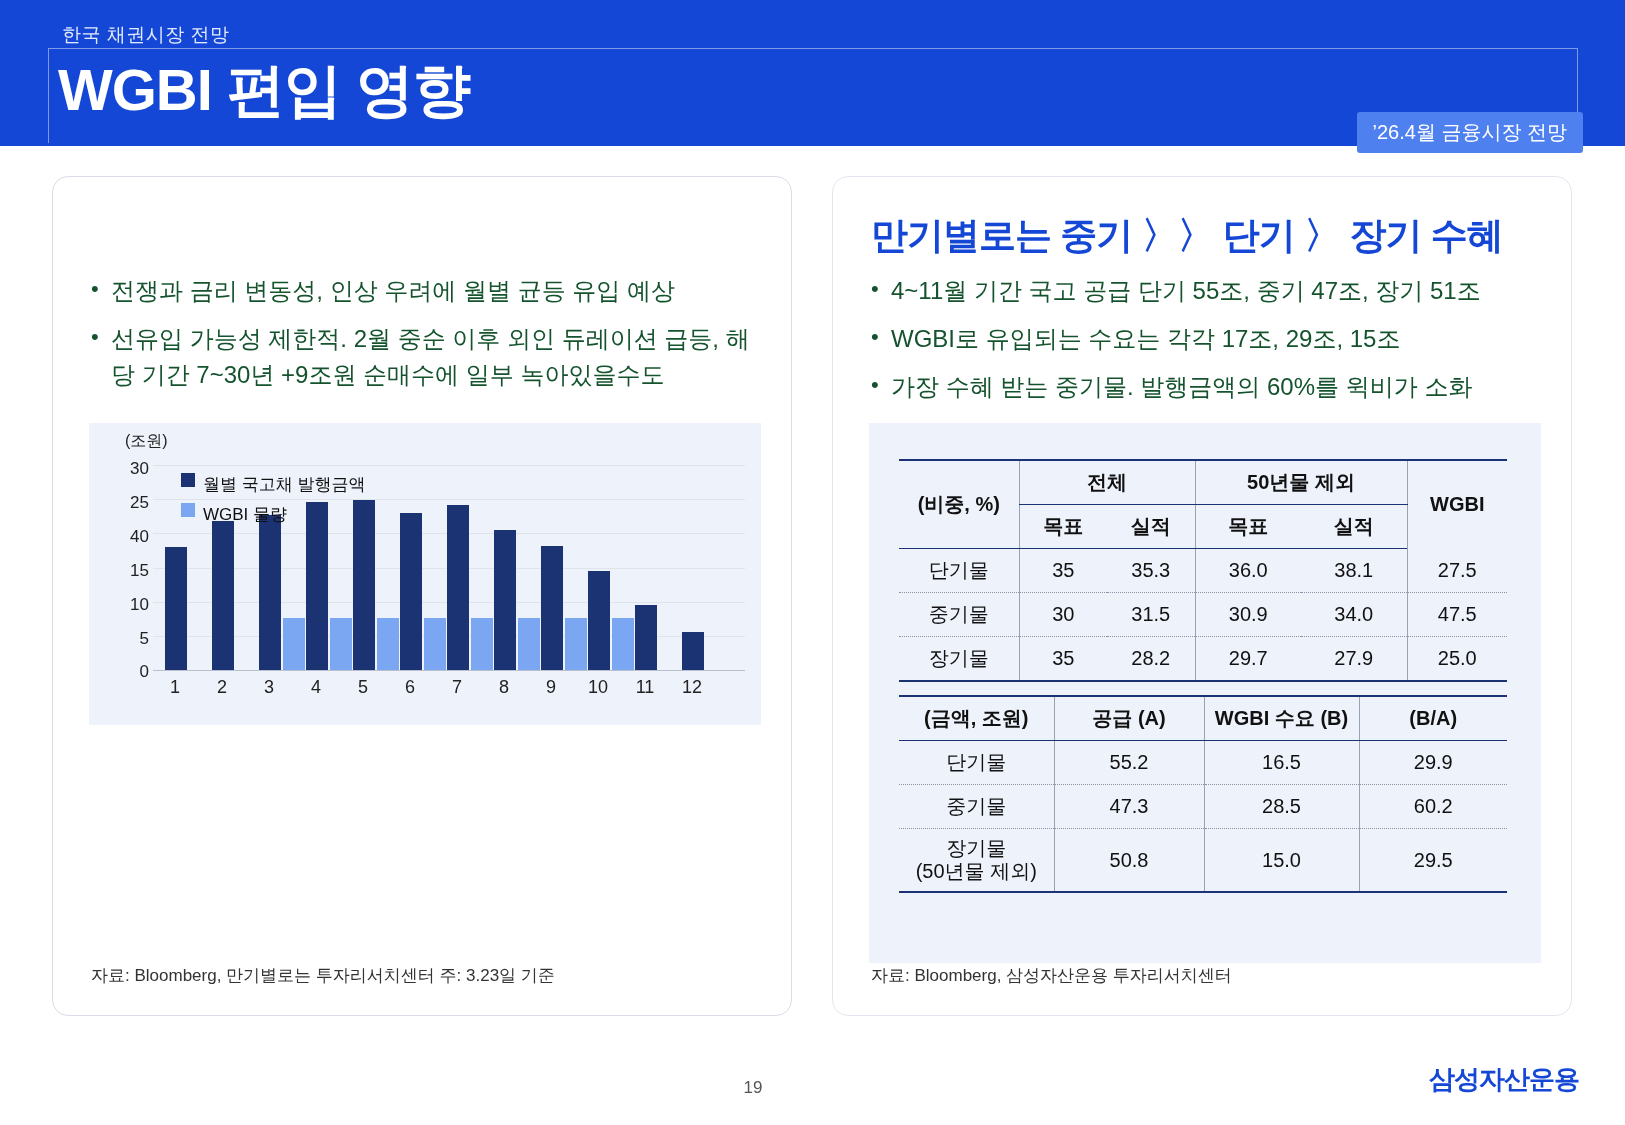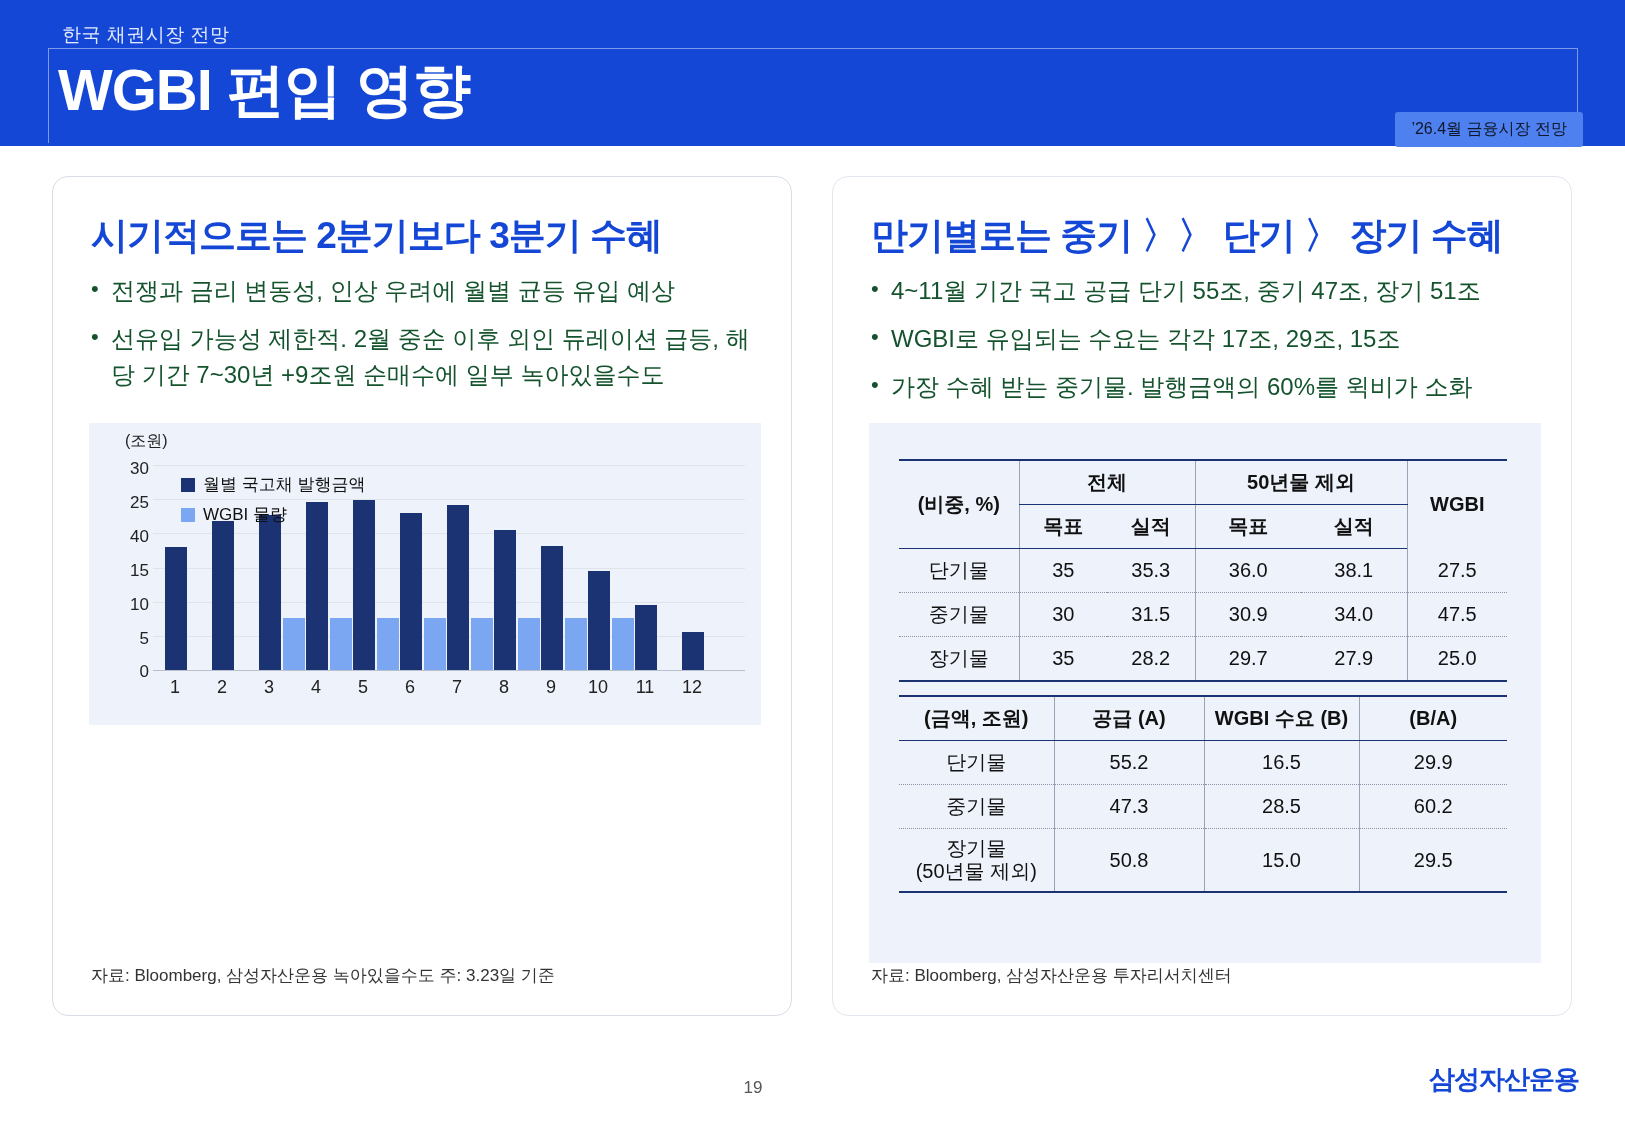--- a/index.html
+++ b/index.html
@@ -25,22 +25,22 @@
   .kicker {
     position:absolute; left:62px; top:22px;
     font-size:19px; color:#e3eafd; letter-spacing:.5px;
   }
   .title {
     position:absolute; left:58px; top:52px;
     font-size:58px; font-weight:bold; color:#ffffff; letter-spacing:-1px;
   }
   .pill {
     position:absolute; right:42px; top:112px;
-    background:#4f80f0; color:#0f172a;
-    font-size:16px; padding:7px 16px; border-radius:3px;
+    background:#4f80f0; color:#ffffff;
+    font-size:20px; padding:7px 16px; border-radius:3px;
     white-space:nowrap;
   }
   
   .panel {
     position:absolute; top:176px; height:840px;
     background:#ffffff; border:1px solid #d8dde6; border-radius:16px;
   }
   .panel-left  { left:52px;  width:740px; }
   .panel-right { left:832px; width:740px; border-color:#e2e6ee; }
 
@@ -82,21 +82,21 @@
   }
   .bar { position:absolute; bottom:0; }
   .bar.dark { background:#1b3372; }
   .bar.light { background:#7aa6f2; }
   .xlab {
     position:absolute; font-size:18px; color:#222; text-align:center; width:40px;
   }
   .legend {
     position:absolute; left:128px; top:296px; font-size:17px; color:#111;
   }
-  .legend div { margin-bottom:7px; display:flex; align-items:center; }
+  .legend div { margin-bottom:7px; display:flex; align-items:flex-start; }
   .sw { width:14px; height:14px; margin-right:8px; display:inline-block; }
   .sw.dark { background:#1b3372; }
   .sw.light { background:#7aa6f2; }
 
   
   .tablebg {
     position:absolute; left:36px; top:246px; width:672px; height:540px;
     background:#eef2fb;
   }
   table { border-collapse:collapse; font-size:20px; color:#111; }
@@ -133,21 +133,20 @@
 <body>
 
 <div class="header">
   <div class="header-rule"></div>
   <div class="kicker">한국 채권시장 전망</div>
   <div class="title">WGBI 편입 영향</div>
   <div class="pill">’26.4월 금융시장 전망</div>
 </div>
 
 <div class="panel panel-left">
-  <h2>시기적으로는 2분기보다 3분기 수혜</h2>
   <div class="bullets">
     <ul>
       <li>전쟁과 금리 변동성, 인상 우려에 월별 균등 유입 예상</li>
       <li>선유입 가능성 제한적. 2월 중순 이후 외인 듀레이션 급등, 해당 기간 7~30년 +9조원 순매수에 일부 녹아있을수도</li>
     </ul>
   </div>
 
   <div class="plot-bg"></div>
   <div class="unit">(조원)</div>
 
@@ -207,21 +206,21 @@
   <div class="xlab" style="left:243px; top:500px;">4</div>
   <div class="xlab" style="left:290px; top:500px;">5</div>
   <div class="xlab" style="left:337px; top:500px;">6</div>
   <div class="xlab" style="left:384px; top:500px;">7</div>
   <div class="xlab" style="left:431px; top:500px;">8</div>
   <div class="xlab" style="left:478px; top:500px;">9</div>
   <div class="xlab" style="left:525px; top:500px;">10</div>
   <div class="xlab" style="left:572px; top:500px;">11</div>
   <div class="xlab" style="left:619px; top:500px;">12</div>
 
-  <div class="source">자료: Bloomberg, 삼성자산운용 녹아있을수도 주: 3.23일 기준</div>
+  <div class="source">자료: Bloomberg, 만기별로는 투자리서치센터 주: 3.23일 기준</div>
 </div>
 
 <div class="panel panel-right">
   <h2>만기별로는 중기 〉〉 단기 〉 장기 수혜</h2>
   <div class="bullets">
     <ul>
       <li>4~11월 기간 국고 공급 단기 55조, 중기 47조, 장기 51조</li>
       <li>WGBI로 유입되는 수요는 각각 17조, 29조, 15조</li>
       <li>가장 수혜 받는 중기물. 발행금액의 60%를 윅비가 소화</li>
     </ul>

